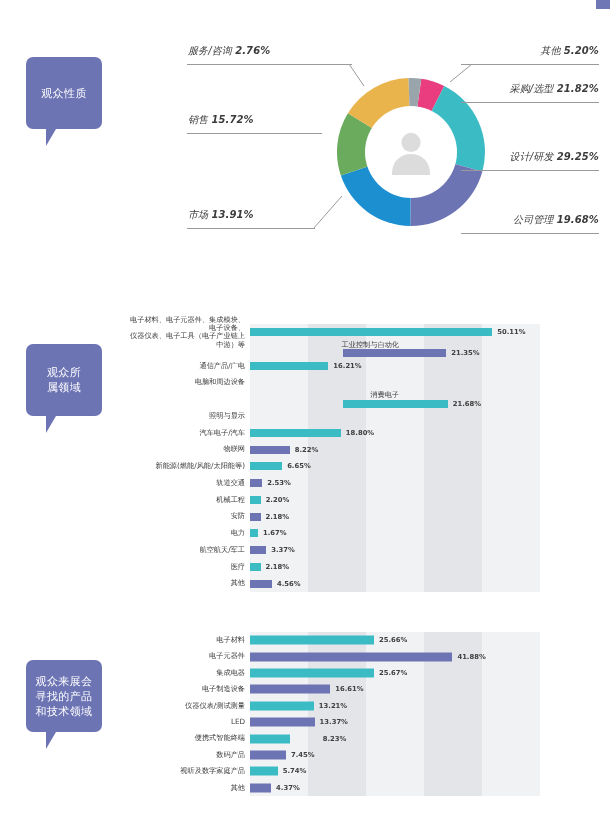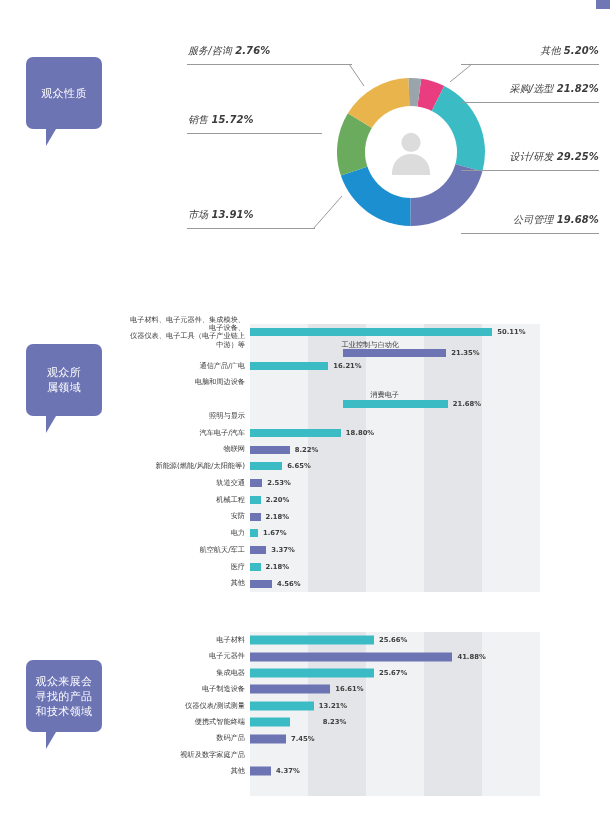--- a/index.html
+++ b/index.html
@@ -377,35 +377,46 @@
         </div>
       </div>
       <div class="bar-row" style="height: 16.4px;">
         <div class="bar-cat" style="width: 95px;">仪器仪表/测试测量</div>
         <div class="bar-track">
           <div class="bar-fill" style="width: 63.8483px; height: 9px; background: rgb(59, 188, 196);"></div>
           <div class="bar-val" style="left: 68.8483px;">13.21%</div>
         </div>
       </div>
       <div class="bar-row" style="height: 16.4px;">
+        <div class="bar-cat" style="width: 95px;">LED</div>
+        <div class="bar-track">
+          <div class="bar-fill" style="width: 64.6217px; height: 9px; background: rgb(109, 116, 180);"></div>
+          <div class="bar-val" style="left: 69.6217px;">13.37%</div>
+        </div>
+      </div>
+      <div class="bar-row" style="height: 16.4px;">
         <div class="bar-cat" style="width: 95px;">便携式智能终端</div>
         <div class="bar-track">
           <div class="bar-fill" style="width: 39.7783px; height: 9px; background: rgb(59, 188, 196);"></div>
           <div class="bar-val" style="left: 44.7783px; padding-left: 28px;">8.23%</div>
         </div>
       </div>
       <div class="bar-row" style="height: 16.4px;">
         <div class="bar-cat" style="width: 95px;">数码产品</div>
         <div class="bar-track">
           <div class="bar-fill" style="width: 36.0083px; height: 9px; background: rgb(109, 116, 180);"></div>
           <div class="bar-val" style="left: 41.0083px;">7.45%</div>
         </div>
       </div>
       <div class="bar-row" style="height: 16.4px;">
         <div class="bar-cat" style="width: 95px;">视听及数字家庭产品</div>
+        <div class="bar-track">
+          <div class="bar-fill" style="width: 27.7433px; height: 9px; background: rgb(59, 188, 196);"></div>
+          <div class="bar-val" style="left: 32.7433px;">5.74%</div>
+        </div>
       </div>
       <div class="bar-row" style="height: 16.4px;">
         <div class="bar-cat" style="width: 95px;">其他</div>
         <div class="bar-track">
           <div class="bar-fill" style="width: 21.1217px; height: 9px; background: rgb(109, 116, 180);"></div>
           <div class="bar-val" style="left: 26.1217px;">4.37%</div>
         </div>
       </div>
     </div>
 </div>

